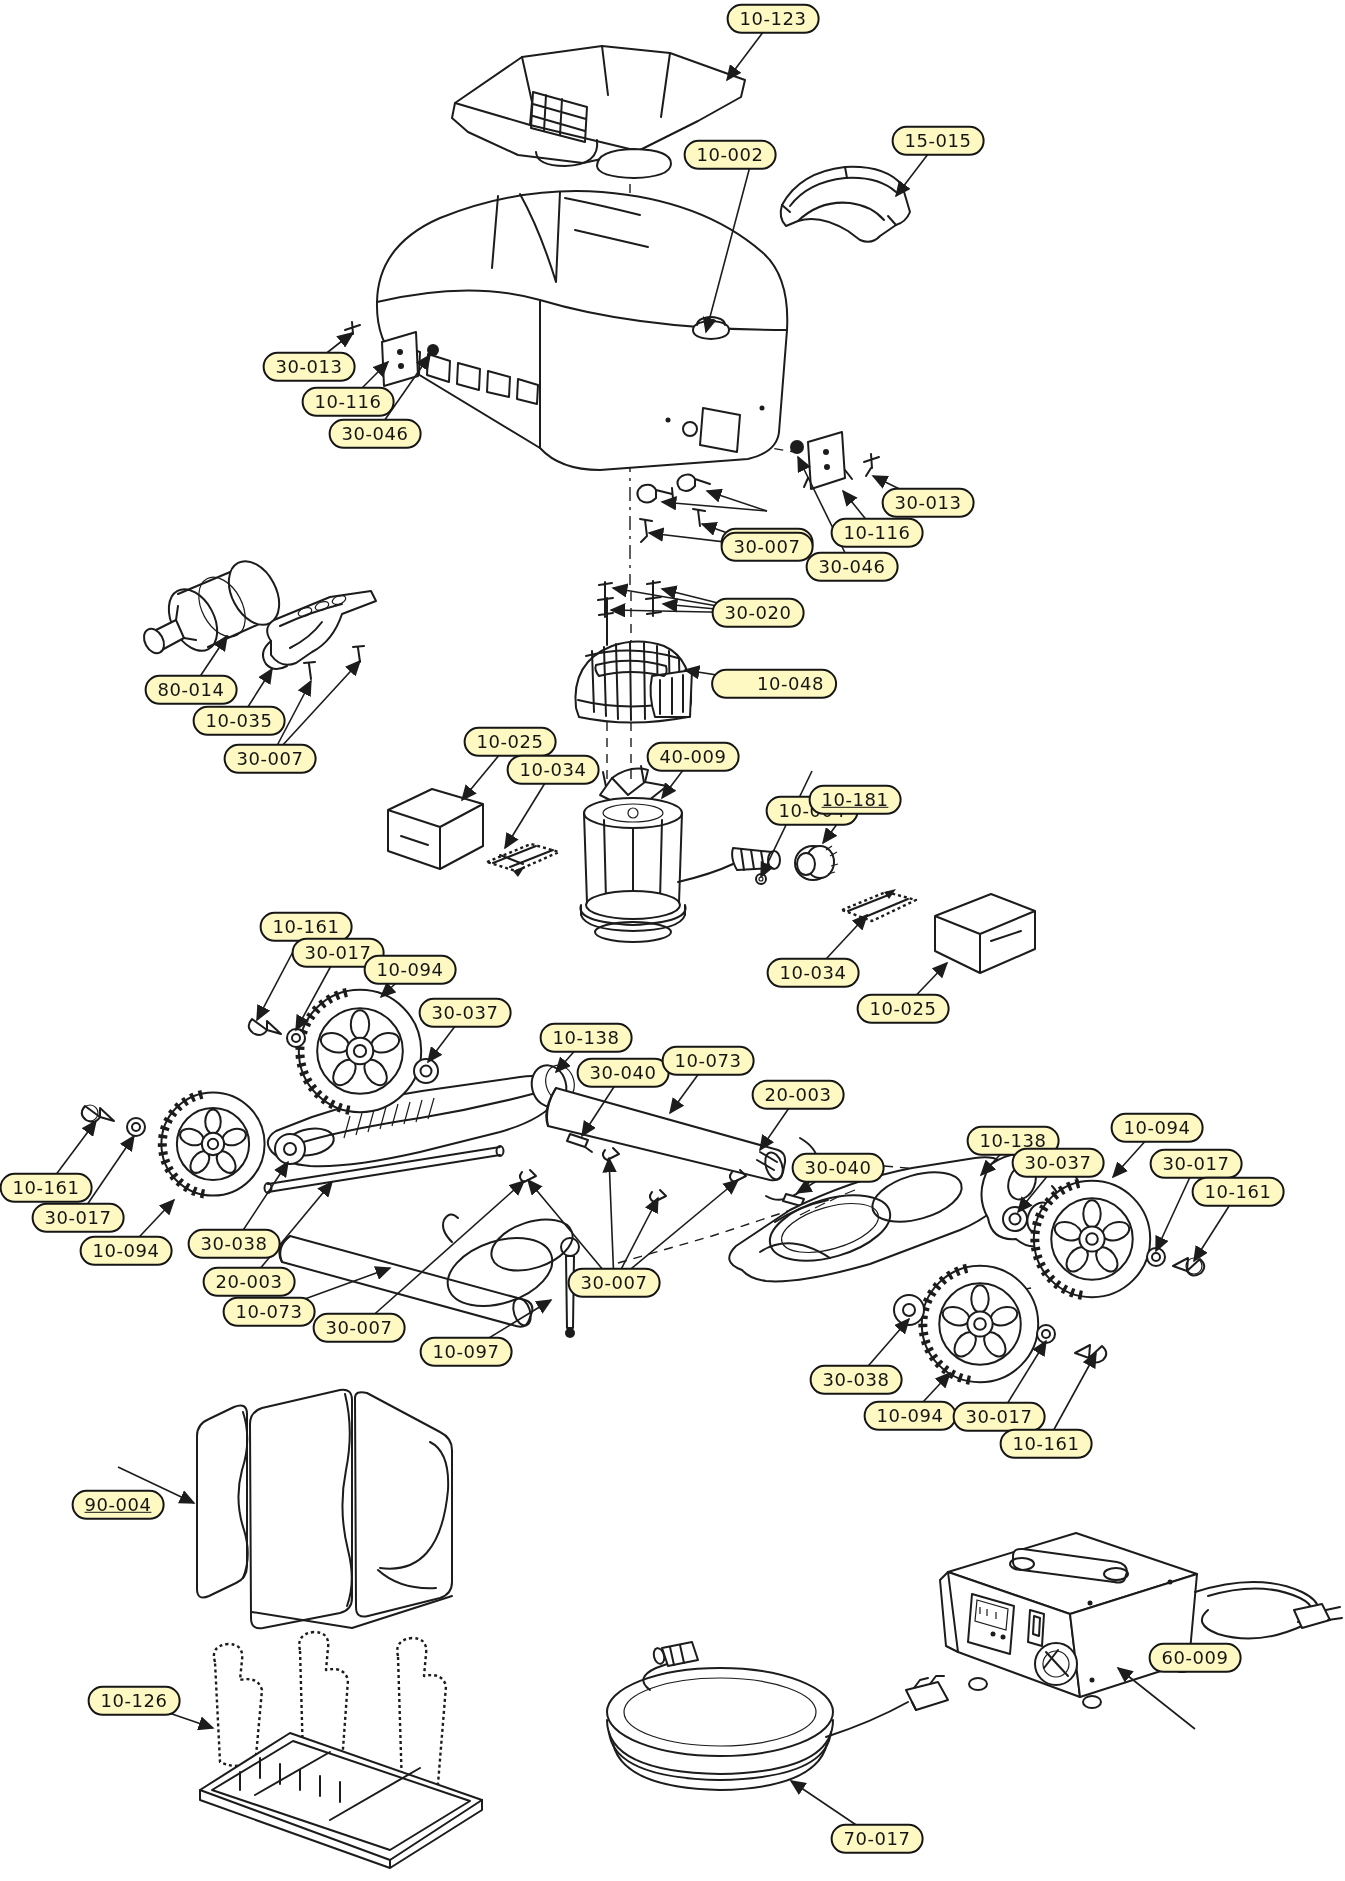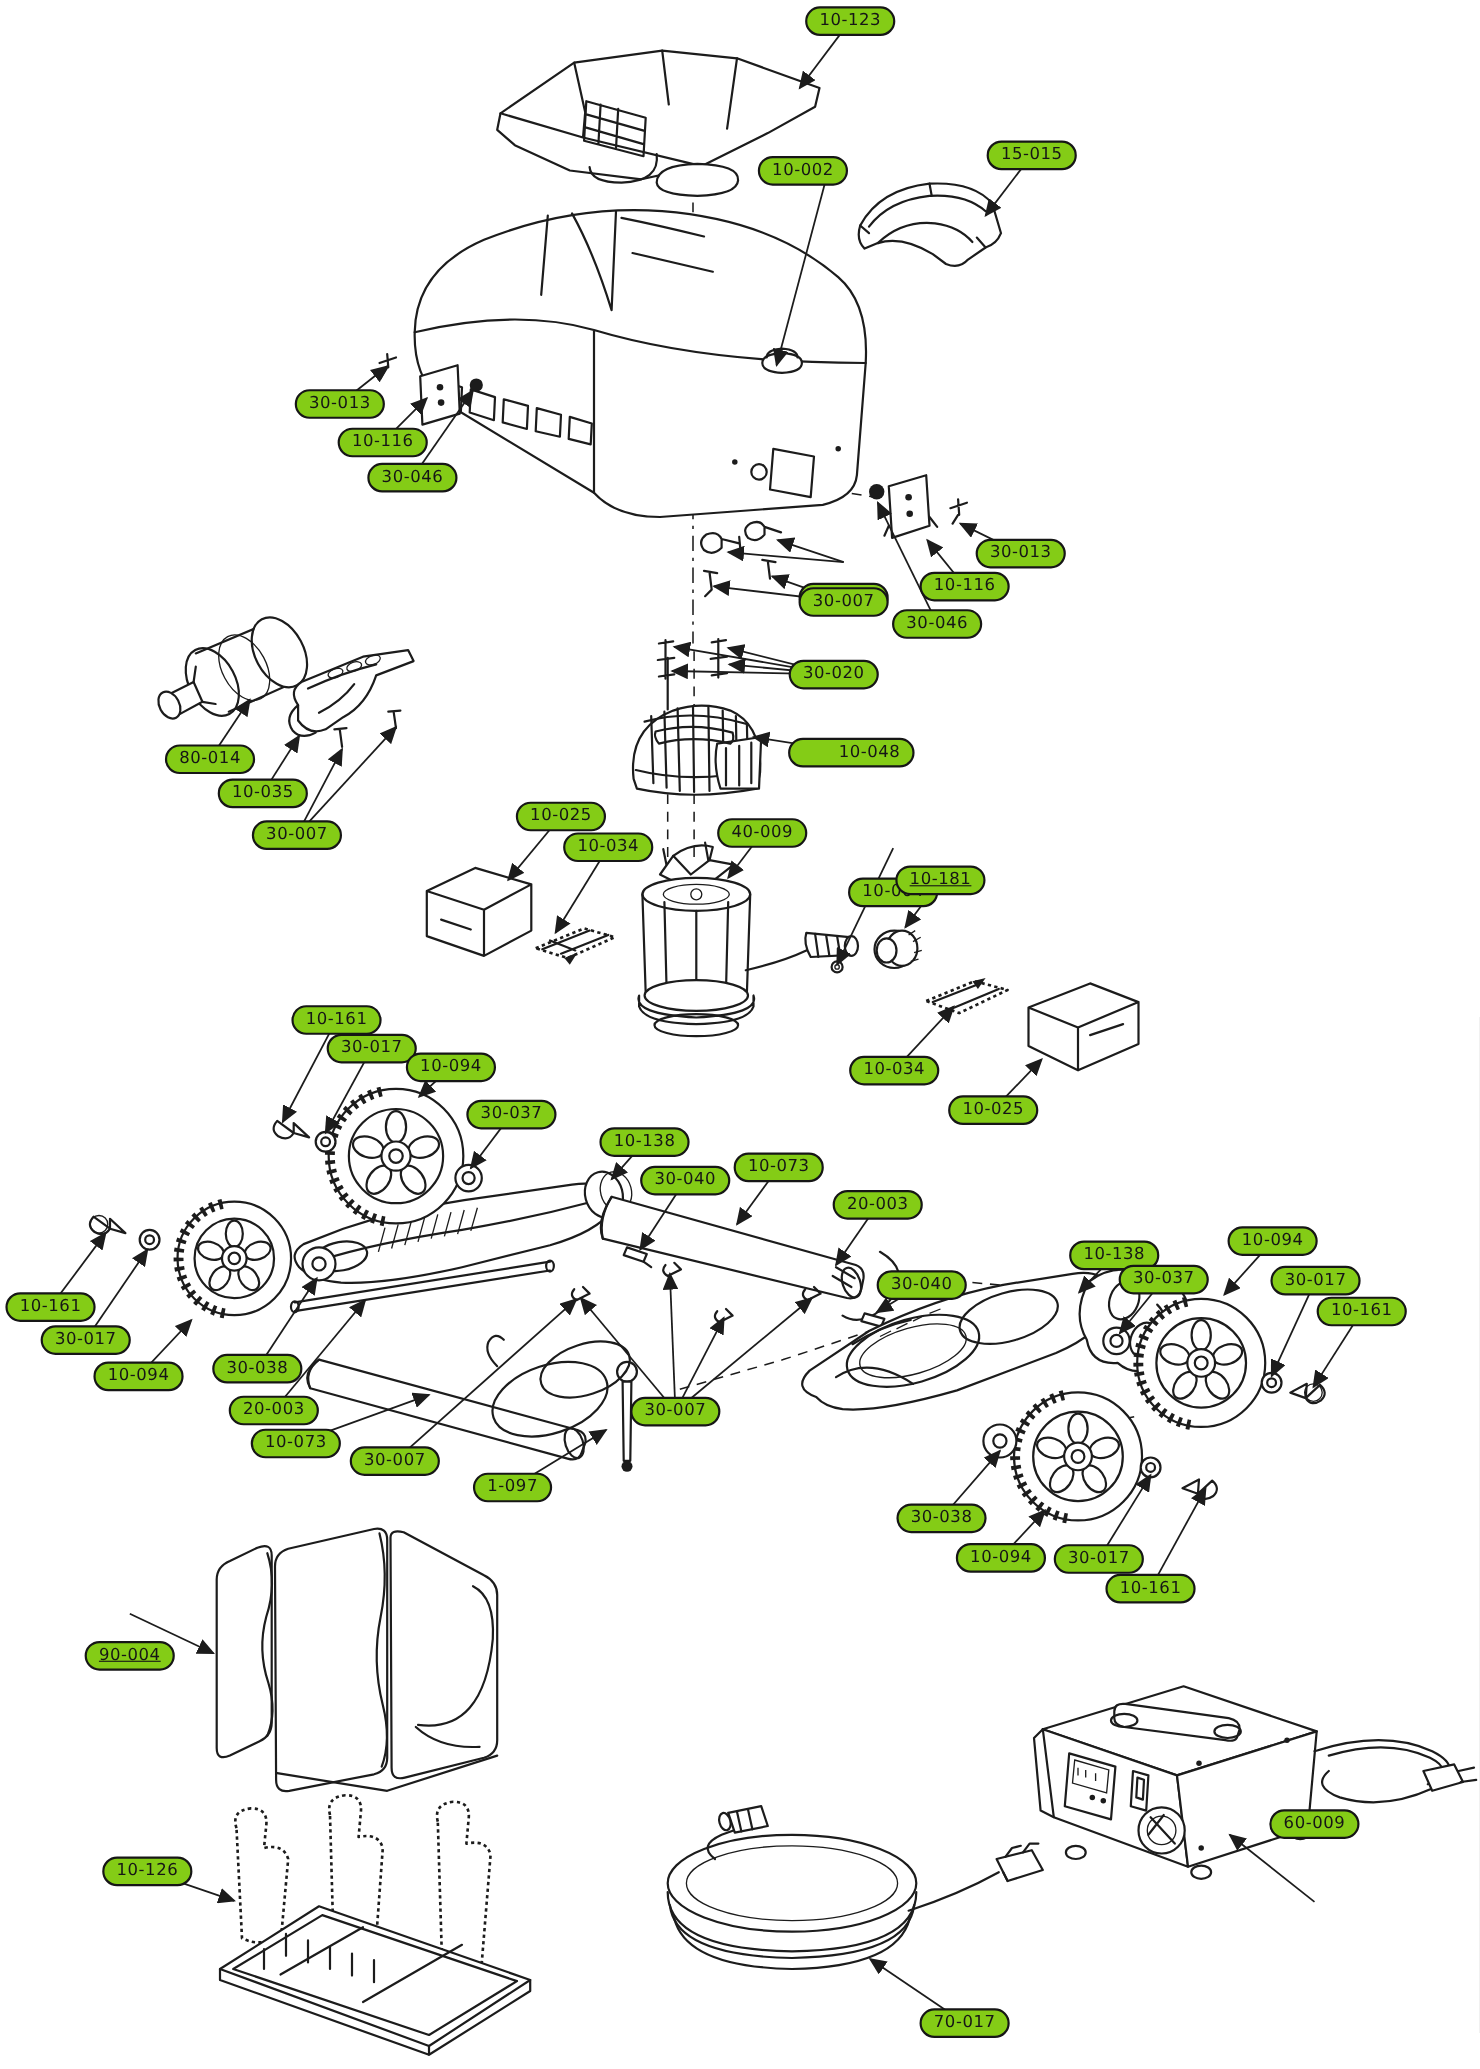--- a/index.html
+++ b/index.html
@@ -1,20 +1,20 @@
 <!DOCTYPE html>
 <html><head>
 <meta charset="utf-8">
 <style>
   html,body{margin:0;padding:0;background:#e8e8e8;}
   #stage{position:relative;width:1345px;height:1881px;background:#ffffff;margin:0 auto;overflow:hidden;
          font-family:"DejaVu Sans","Liberation Sans",sans-serif;}
   #art,#leader-layer{position:absolute;left:0;top:0;width:100%;height:100%;}
   .callout{position:absolute;transform:translate(-50%,-50%);border:2.2px solid #161616;border-radius:999px;
-           background:#84cc16;padding:1px 11px 2px;font-size:15px;line-height:1.3;color:#161616;
+           background:#fef9c3;padding:1px 11px 2px;font-size:18px;line-height:1.3;color:#161616;
            letter-spacing:0.5px;white-space:nowrap;}
   svg *{vector-effect:non-scaling-stroke;}
   .ln{stroke:#1c1c1c;stroke-width:2;fill:none;stroke-linecap:round;stroke-linejoin:round;}
   .lnf{stroke:#1c1c1c;stroke-width:2;fill:#ffffff;stroke-linejoin:round;}
   .thin{stroke:#1c1c1c;stroke-width:1.2;fill:none;}
   .dash{stroke:#1c1c1c;stroke-width:1.4;fill:none;stroke-dasharray:9 7;}
   .dashdot{stroke:#1c1c1c;stroke-width:1.4;fill:none;stroke-dasharray:14 6 3 6;}
   .bead{stroke:#1c1c1c;stroke-width:2.4;fill:none;stroke-dasharray:3 3;stroke-linejoin:round;}
   .solid{fill:#1c1c1c;stroke:none;}
 </style>
@@ -446,21 +446,21 @@
       <div class="callout" style="left: 338px; top: 953px;">30-017</div>
       <div class="callout" style="left: 410px; top: 970px;">10-094</div>
       <div class="callout" style="left: 465px; top: 1013px;">30-037</div>
       <div class="callout" style="left: 586px; top: 1038px;">10-138</div>
       <div class="callout" style="left: 623px; top: 1073px;">30-040</div>
       <div class="callout" style="left: 708px; top: 1061px;">10-073</div>
       <div class="callout" style="left: 798px; top: 1095px;">20-003</div>
       <div class="callout" style="left: 838px; top: 1168px;">30-040</div>
       <div class="callout" style="left: 614px; top: 1283px;">30-007</div>
       <div class="callout" style="left: 359px; top: 1328px;">30-007</div>
-      <div class="callout" style="left: 466px; top: 1352px;">1-097</div>
+      <div class="callout" style="left: 466px; top: 1352px;">10-097</div>
       <div class="callout" style="left: 249px; top: 1282px;">20-003</div>
       <div class="callout" style="left: 269px; top: 1312px;">10-073</div>
       <div class="callout" style="left: 234px; top: 1244px;">30-038</div>
       <div class="callout" style="left: 126px; top: 1251px;">10-094</div>
       <div class="callout" style="left: 78px; top: 1218px;">30-017</div>
       <div class="callout" style="left: 46px; top: 1188px;">10-161</div>
       <div class="callout" style="left: 1013px; top: 1141px;">10-138</div>
       <div class="callout" style="left: 1058px; top: 1163px;">30-037</div>
       <div class="callout" style="left: 1157px; top: 1128px;">10-094</div>
       <div class="callout" style="left: 1196px; top: 1164px;">30-017</div>

